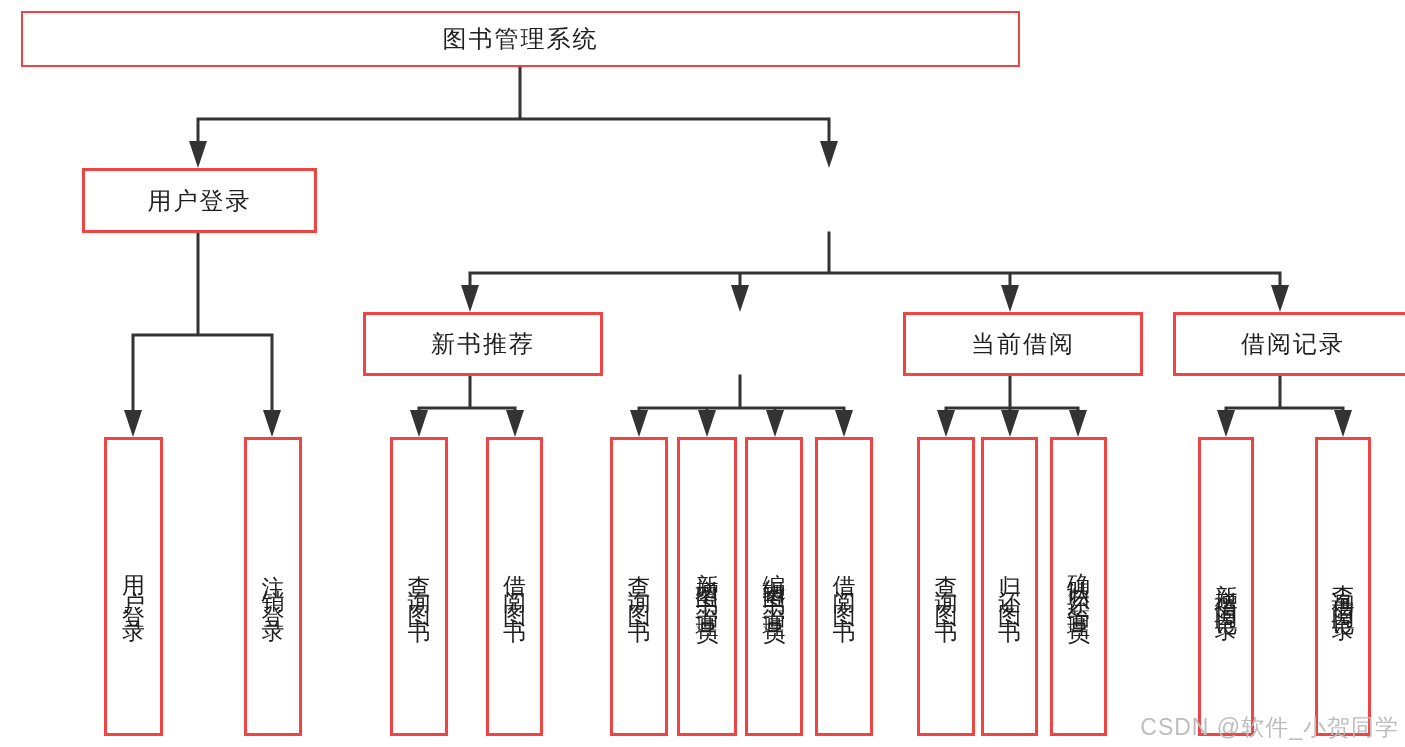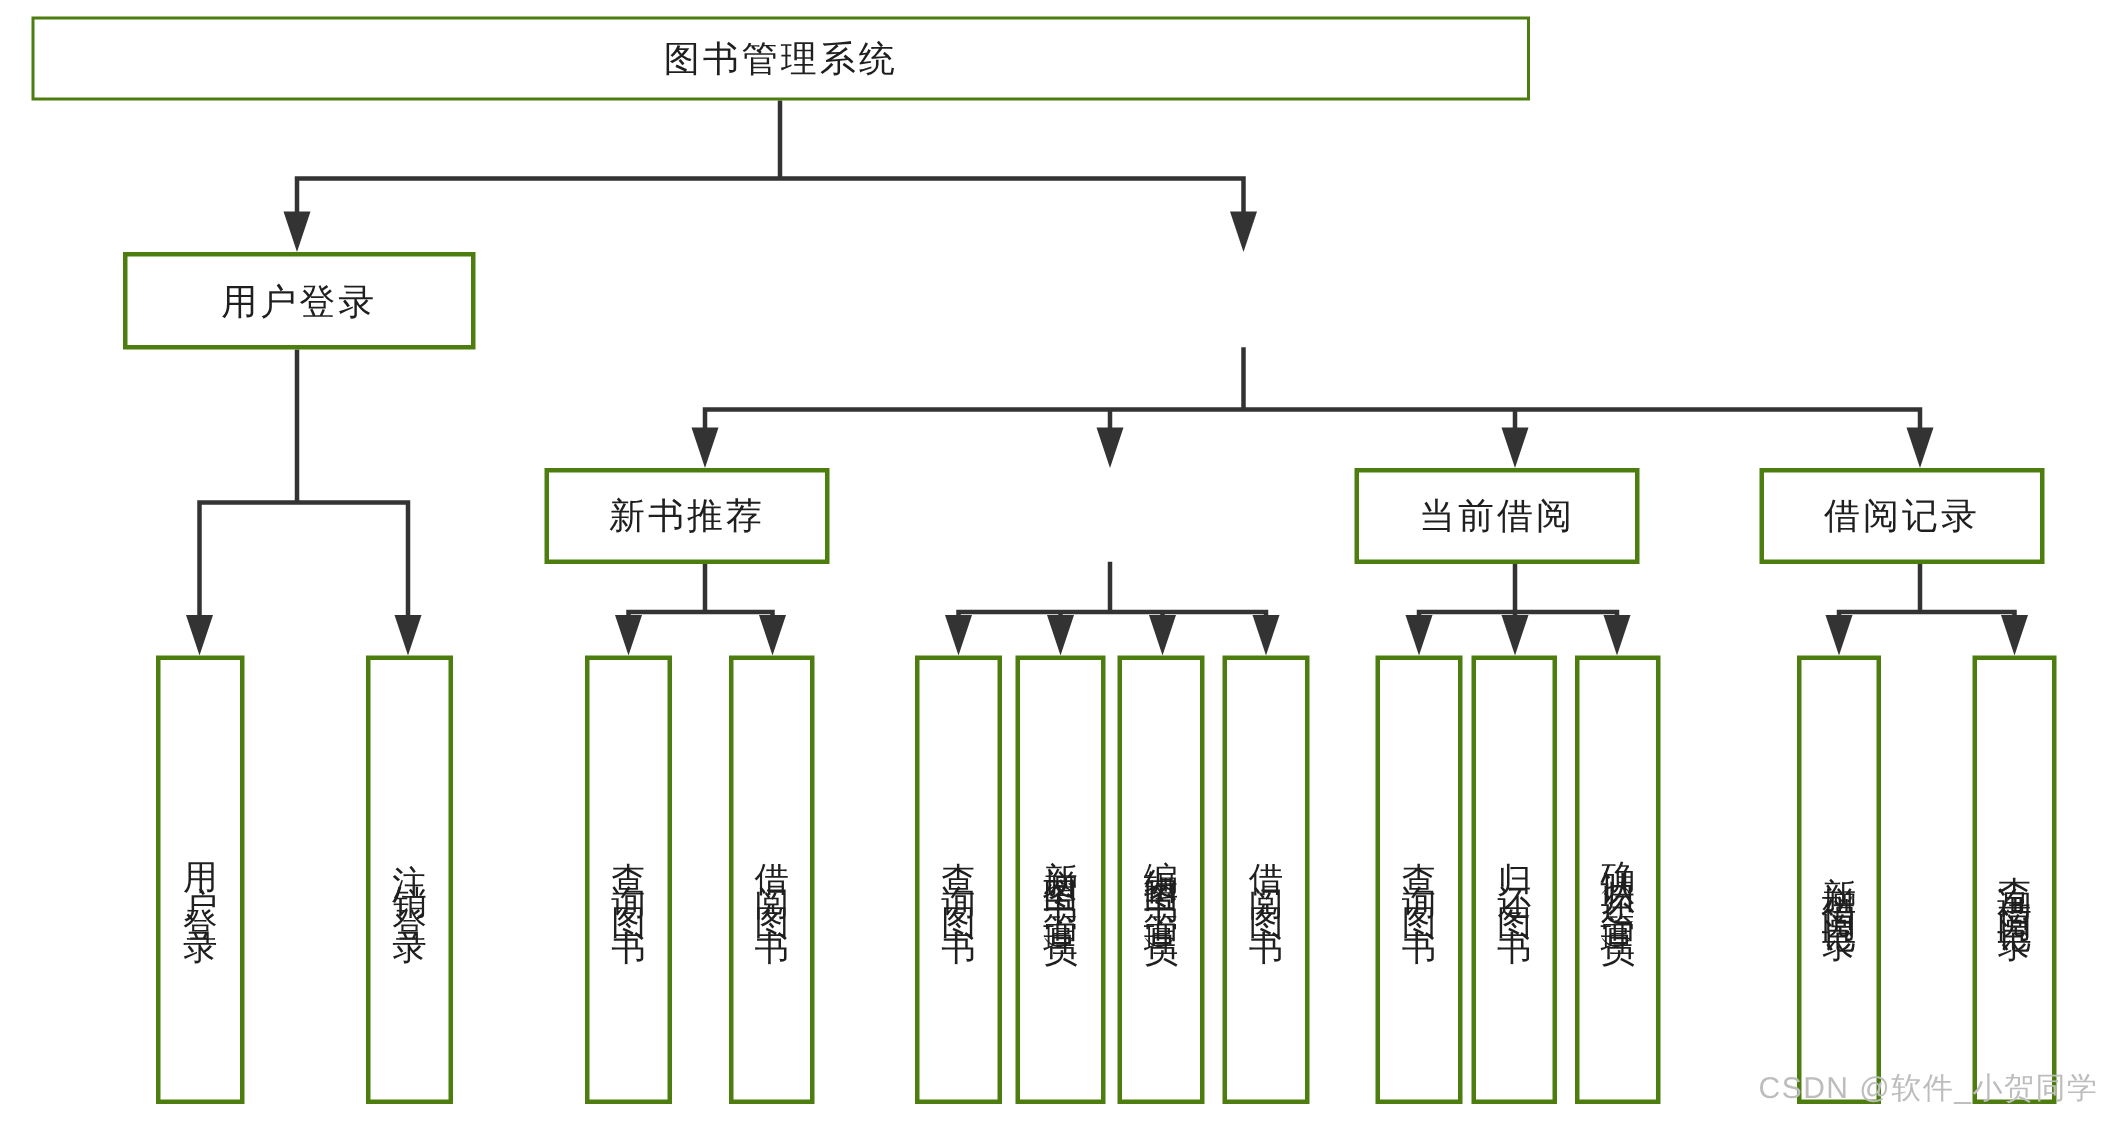--- a/index.html
+++ b/index.html
@@ -8,32 +8,32 @@
     position: relative;
     width: 1405px;
     height: 747px;
     background: #ffffff;
     font-family: "Liberation Sans", sans-serif;
     overflow: hidden;
   }
   .connectors { position: absolute; left: 0; top: 0; }
   .node {
     position: absolute;
-    border: 3px solid #4d7c0f;
+    border: 3px solid #ef4444;
     background: #ffffff;
     display: flex;
     align-items: center;
     justify-content: center;
     color: #1f1f1f;
   }
   .hlabel { font-size: 24px; letter-spacing: 2px; white-space: nowrap; }
   .root  { left: 21px;  top: 11px;  width: 999px; height: 56px; border-width: 2px; }
   .n-login { left: 82px;  top: 168px; width: 235px; height: 65px; }
   .n-mgmt  { left: 712px; top: 168px; width: 235px; height: 65px; }
-  .n-l3  { top: 312px; height: 64px; width: 190px; }
+  .n-l3  { top: 312px; height: 64px; width: 240px; }
   .n-rec { left: 363px; }
   .n-bor { left: 633px; width: 215px; }
   .n-cur { left: 903px; }
   .n-rcd { left: 1173px; }
   .leaf { top: 437px; height: 299px; }
   .vtext {
     writing-mode: vertical-rl;
     text-orientation: mixed;
     font-size: 23px;
     line-height: 1;
@@ -50,21 +50,21 @@
   .lf-3d { left: 815px;  width: 58px; }
   .lf-4a { left: 917px;  width: 58px; }
   .lf-4b { left: 981px;  width: 57px; }
   .lf-4c { left: 1050px; width: 57px; }
   .lf-5a { left: 1198px; width: 56px; }
   .lf-5b { left: 1315px; width: 56px; }
   .watermark {
     position: absolute;
     right: 6px;
     top: 712px;
-    font-size: 20px;
+    font-size: 23px;
     letter-spacing: 1px;
     color: #bdbdbd;
     z-index: 10;
     white-space: nowrap;
   }
 </style>
 </head>
 <body>
 
 <div class="canvas">

